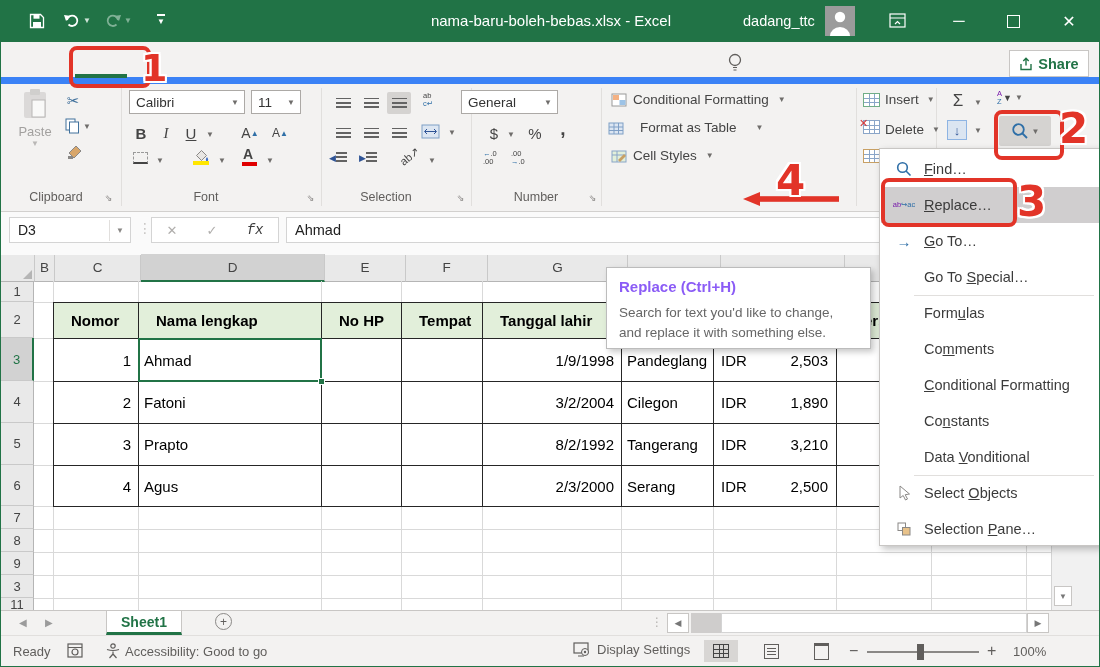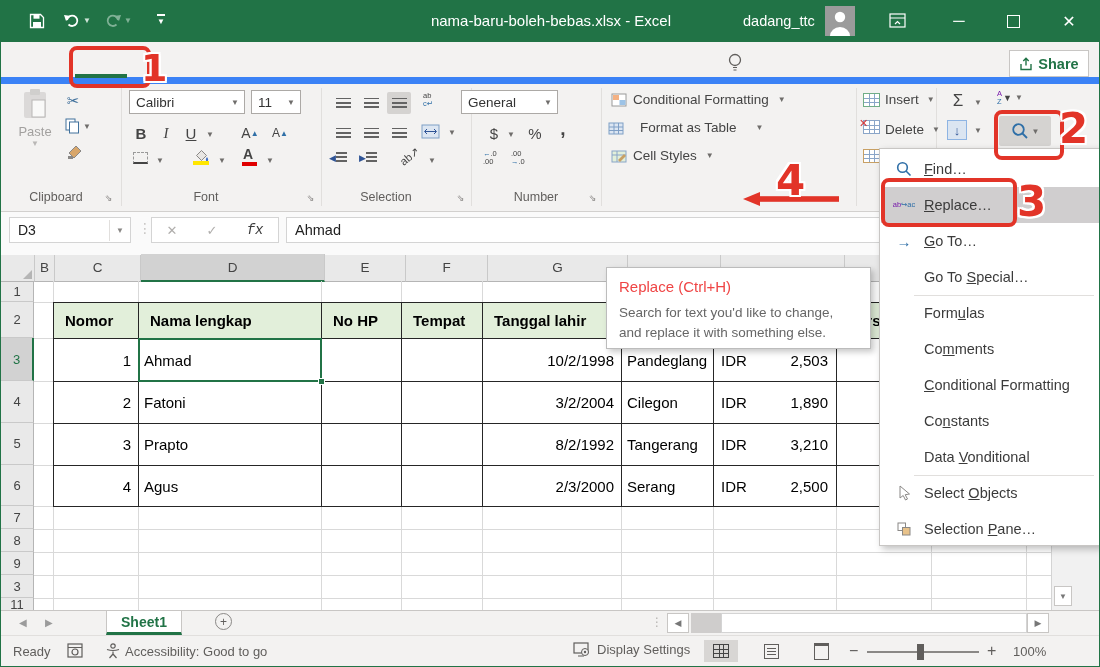--- a/index.html
+++ b/index.html
@@ -35,21 +35,21 @@
   #fbar{left:0;top:212px;width:1098px;height:43px;background:#fafafa;}
   .fbox{background:#fff;border:1px solid #d4d4d4;font-size:14px;color:#222;}
   
   .colhd{height:26px;border-right:1px solid #c9c9c9;border-bottom:1px solid #b5b5b5;background:#e9e9e9;
          display:flex;align-items:center;justify-content:center;font-size:13.5px;color:#444;flex-shrink:0;}
   .rowhd{width:33px;border-right:1px solid #b5b5b5;border-bottom:1px solid #c9c9c9;background:#e9e9e9;
          display:flex;align-items:center;justify-content:center;font-size:13px;color:#444;box-sizing:border-box;}
   .gline{position:absolute;background:#d9d9d9;}
   .tc{border-right:1px solid #262626;border-bottom:1px solid #262626;display:flex;align-items:center;
       font-size:15px;color:#000;overflow:hidden;flex-shrink:0;box-sizing:border-box;}
-  .hd{background:#e2efda;font-weight:bold;padding-left:11px;}
+  .hd{background:#e2efda;font-weight:bold;padding-left:17px;}
   .numc{justify-content:flex-end;padding-right:7px;}
   .txtc{padding-left:5px;}
   .acct{justify-content:space-between;padding:0 8px 0 7px;gap:21px;}
   .trow{display:flex;}
   
   #fsmenu{left:878px;top:148px;width:222px;height:398px;background:#fff;border:1px solid #c8c6c4;
           box-shadow:3px 3px 7px rgba(0,0,0,.25);z-index:50;}
   .mi{position:absolute;left:1px;width:219px;height:36px;display:flex;align-items:center;
       padding-left:8px;font-size:14.5px;color:#3b3b3b;}
   .mico{width:30px;display:flex;justify-content:center;margin-right:5px;flex-shrink:0;}
@@ -314,21 +314,21 @@
     <span class="r chev" style="left:970px;top:42px">▼</span>
     <span class="r flex sel" style="left:998px;top:32px;width:52px;height:30px;justify-content:center">
       <svg width="18" height="18">
           <circle cx="7.5" cy="7.5" r="5.3" fill="none" stroke="#2f6fa7" stroke-width="1.8"></circle>
           <line x1="11.5" y1="11.5" x2="16" y2="16" stroke="#2f6fa7" stroke-width="1.8"></line>
         </svg>
       <span class="chev">▼</span>
     </span>
 
     <div class="r" id="tooltip">
-      <div style="font-size:15px;font-weight:normal;color:#ef4444">Replace (Ctrl+H)</div>
+      <div style="font-size:15px;font-weight:bold;color:#8b5cf6">Replace (Ctrl+H)</div>
       <div style="font-size:13.5px;color:#666;margin-top:8px;line-height:1.45;width:238px">Search for text you'd like to change, and replace it with something else.</div>
     </div>
   </div>
 
   <div class="r" id="fbar">
     <div class="r fbox flex" style="left:8px;top:5px;width:122px;height:26px;justify-content:space-between;padding-left:8px">
       <span>D3</span>
       <span style="font-size:8px;color:#8a8886;border-left:1px solid #e1dfdd;padding:6px 6px">▼</span>
     </div>
     <span class="r" style="left:137px;top:8px;color:#c8c6c4;font-size:14px">⋮</span>
@@ -407,21 +407,21 @@
         <div class="tc hd" style="width:139px">Tanggal lahir</div>
         <div class="tc hd" style="width:92px">Alamat</div>
         <div class="tc hd" style="width:123px">Penjualan</div>
         <div class="tc hd" style="width:95px">Pers</div>
       </div>
       <div class="trow" style="height:43px">
         <div class="tc numc" style="width:85px">1</div>
         <div class="tc txtc" style="width:183px">Ahmad</div>
         <div class="tc" style="width:80px"></div>
         <div class="tc" style="width:81px"></div>
-        <div class="tc numc" style="width:139px">10/2/1998</div>
+        <div class="tc numc" style="width:139px">1/9/1998</div>
         <div class="tc txtc" style="width:92px">Pandeglang</div>
         <div class="tc acct" style="width:123px">
             <span>IDR</span>
             <span>2,503</span>
           </div>
         <div class="tc" style="width:95px"></div>
       </div>
       <div class="trow" style="height:42px">
         <div class="tc numc" style="width:85px">2</div>
         <div class="tc txtc" style="width:183px">Fatoni</div>

